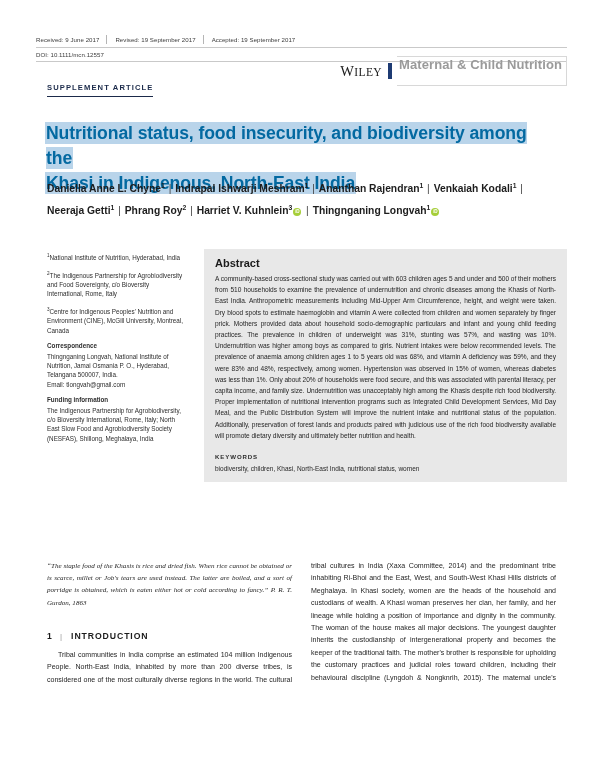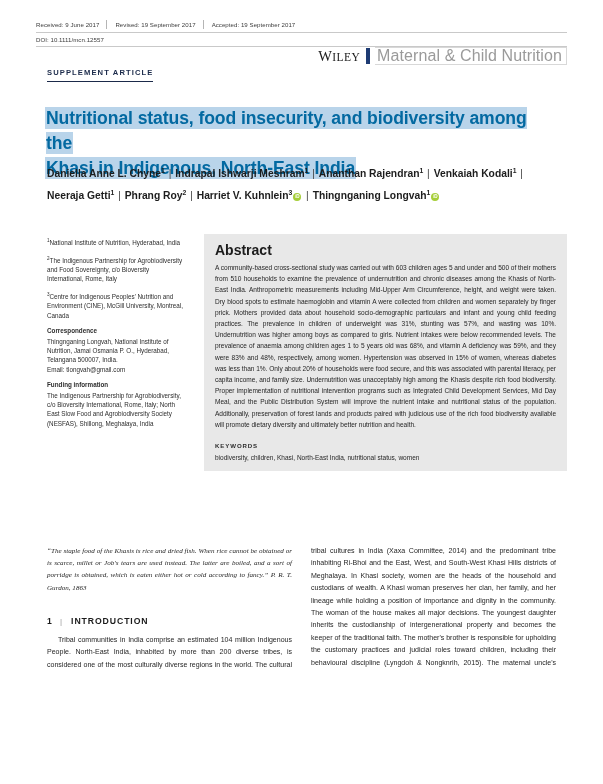--- a/index.html
+++ b/index.html
@@ -8,21 +8,21 @@
     background: #ffffff;
   }
   body {
     font-family: "Liberation Sans", sans-serif;
     color: #231f20;
   }
   .page {
     position: relative;
     width: 603px;
     height: 672px;
-    margin: 0 auto;
+    margin: 15px auto;
     background: #ffffff;
     overflow: hidden;
     box-sizing: border-box;
   }
 
   
   .history-strip {
     position: absolute;
     left: 36px;
     top: 20px;
@@ -73,27 +73,27 @@
     margin-right: 6px;
   }
   .wiley-word .small-caps { font-size: 11.5px; }
   .logo-bar {
     width: 4px;
     height: 16px;
     background: #1e3b73;
     margin-right: 5px;
   }
   .journal-name {
-    font-size: 16px;
+    font-size: 13px;
     color: #9a9a9a;
     letter-spacing: 0.1px;
-    font-weight: 400;
+    font-weight: 700;
     border: 1px solid #d8d8d8;
     border-left: none;
-    padding: 0px 4px 1px 2px;
+    padding: 0px 4px 13px 2px;
     line-height: 15px;
   }
 
   
   .suppl-label {
     position: absolute;
     left: 47px;
     top: 68px;
     font-size: 7.6px;
     font-weight: bold;
@@ -166,21 +166,21 @@
   .abstract-panel {
     position: absolute;
     left: 204px;
     top: 234px;
     width: 363px;
     background: #e8e8e8;
     padding: 8px 11px 10px 11px;
     box-sizing: border-box;
   }
   .abstract-title {
-    font-size: 14px;
+    font-size: 11px;
     font-weight: bold;
     color: #1b1b1b;
     margin-bottom: 4px;
   }
   .abstract-body {
     font-size: 6.55px;
     line-height: 11.2px;
     text-align: justify;
     color: #262626;
     letter-spacing: -0.02px;

